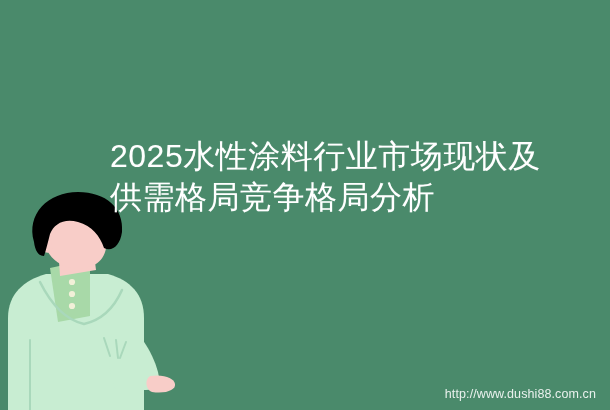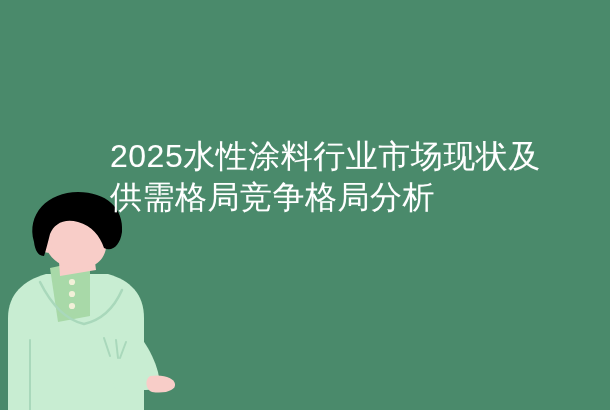--- a/index.html
+++ b/index.html
@@ -79,14 +79,15 @@
     <path d="M116 150 L118 168" fill="none" stroke="#a9d8bb" stroke-width="2" stroke-linecap="round"></path>
     <path d="M126 152 L120 168" fill="none" stroke="#a9d8bb" stroke-width="2" stroke-linecap="round"></path>
 
     <path d="M30 150 L30 220" fill="none" stroke="#a9d8bb" stroke-width="2" stroke-linecap="round"></path>
 
     <path d="M150 186 C164 184 174 188 175 194 C176 200 166 204 152 202 C146 200 144 190 150 186 Z" fill="#f8cdc8"></path>
   </svg>
 
   <div id="title-block">2025水性涂料行业市场现状及供需格局竞争格局分析</div>
 
+  <div id="watermark">http://www.dushi88.com.cn</div>
 
 </div>
 
 </body></html>

